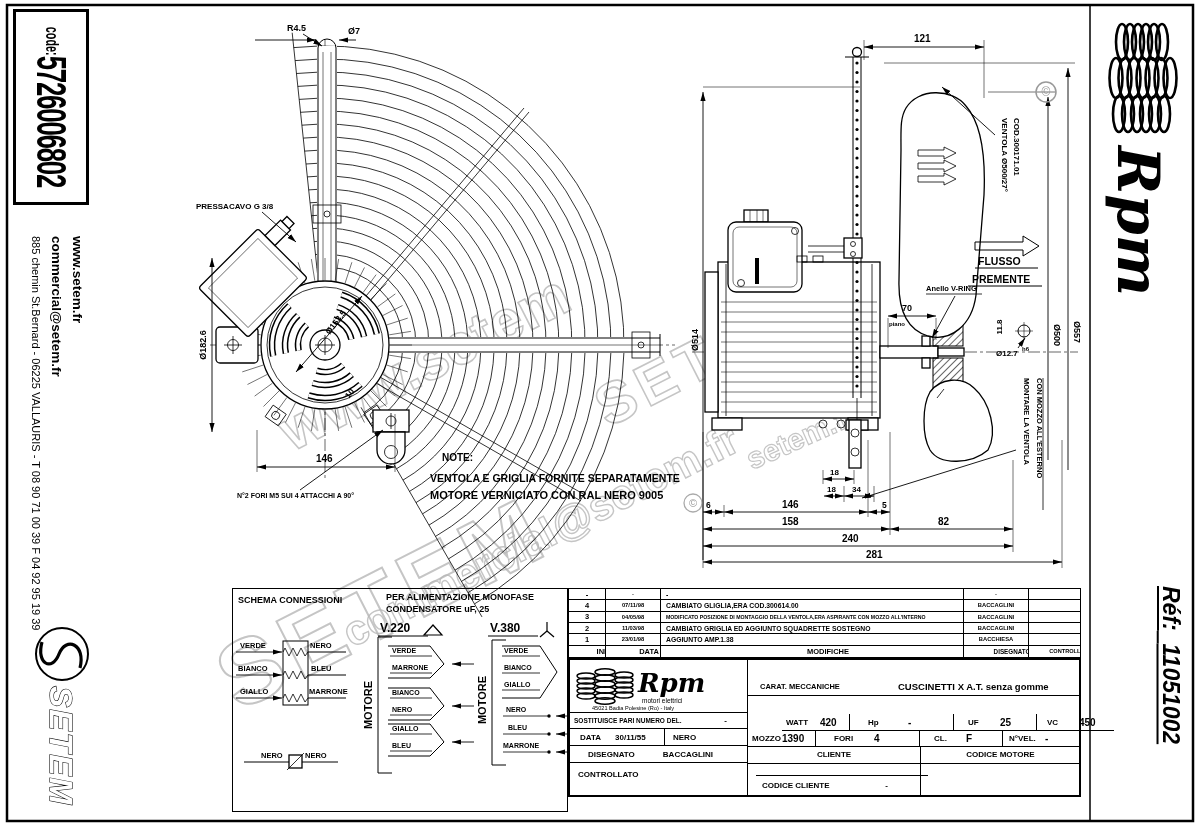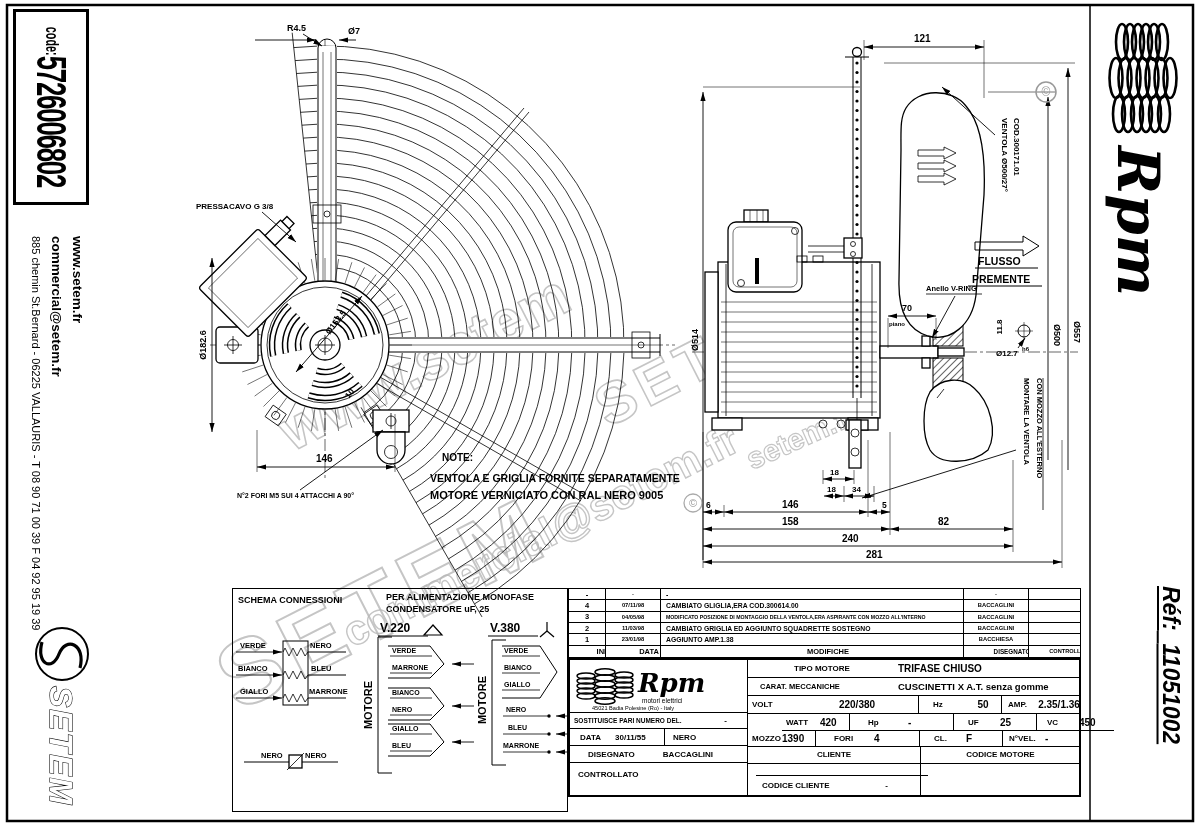--- a/index.html
+++ b/index.html
@@ -660,41 +660,23 @@
   </div>
   <div class="sp fx bt" style="left:0;top:85px;width:177px;height:17px;">
     <span class="lab8" style="padding-left:18px">DISEGNATO</span>
     <span class="lab8" style="padding-left:28px">BACCAGLINI</span>
   </div>
   <div class="sp bt" style="left:0;top:102px;width:177px;height:33px;">
     <span class="lab8" style="padding-left:8px;display:inline-block;padding-top:5px">CONTROLLATO</span>
   </div>
 
   <div class="sp bl" style="left:177px;top:0;width:332px;height:135px;">
-    <div class="sp fx bb" style="left:0;top:0;width:332px;height:18px;">
-      <span class="lab8" style="padding-left:46px;width:104px">TIPO MOTORE</span>
-      <span class="val10">TRIFASE CHIUSO</span>
-    </div>
     <div class="sp fx bb" style="left:0;top:18px;width:332px;height:18px;">
       <span class="lab75" style="padding-left:12px;width:138px">CARAT. MECCANICHE</span>
       <span style="font-size:9.5px;font-weight:bold">CUSCINETTI X A.T. senza gomme</span>
-    </div>
-    <div class="sp fx bb" style="left:0;top:36px;width:332px;height:18px;">
-      <span class="fx" style="width:170px;height:100%">
-          <span class="lab8" style="padding-left:4px;width:44px">VOLT</span>
-          <span class="val10" style="flex:1;text-align:center">220/380</span>
-        </span>
-      <span class="fx bl" style="width:82px;height:100%">
-          <span class="lab8" style="padding-left:14px;width:32px">Hz</span>
-          <span class="val10" style="flex:1;text-align:center">50</span>
-        </span>
-      <span class="fx bl" style="flex:1;height:100%">
-          <span class="lab8" style="padding-left:6px;width:30px">AMP.</span>
-          <span class="val10" style="flex:1;text-align:center">2.35/1.36</span>
-        </span>
     </div>
     <div class="sp fx bb" style="left:0;top:54px;width:332px;height:17px;margin-left:34px;">
       <span class="fx" style="width:67px;height:100%">
           <span class="lab8" style="padding-left:4px;width:34px">WATT</span>
           <span class="val10">420</span>
         </span>
       <span class="fx bl" style="width:103px;height:100%">
           <span class="lab8" style="padding-left:18px;width:40px">Hp</span>
           <span class="val10">-</span>
         </span>

